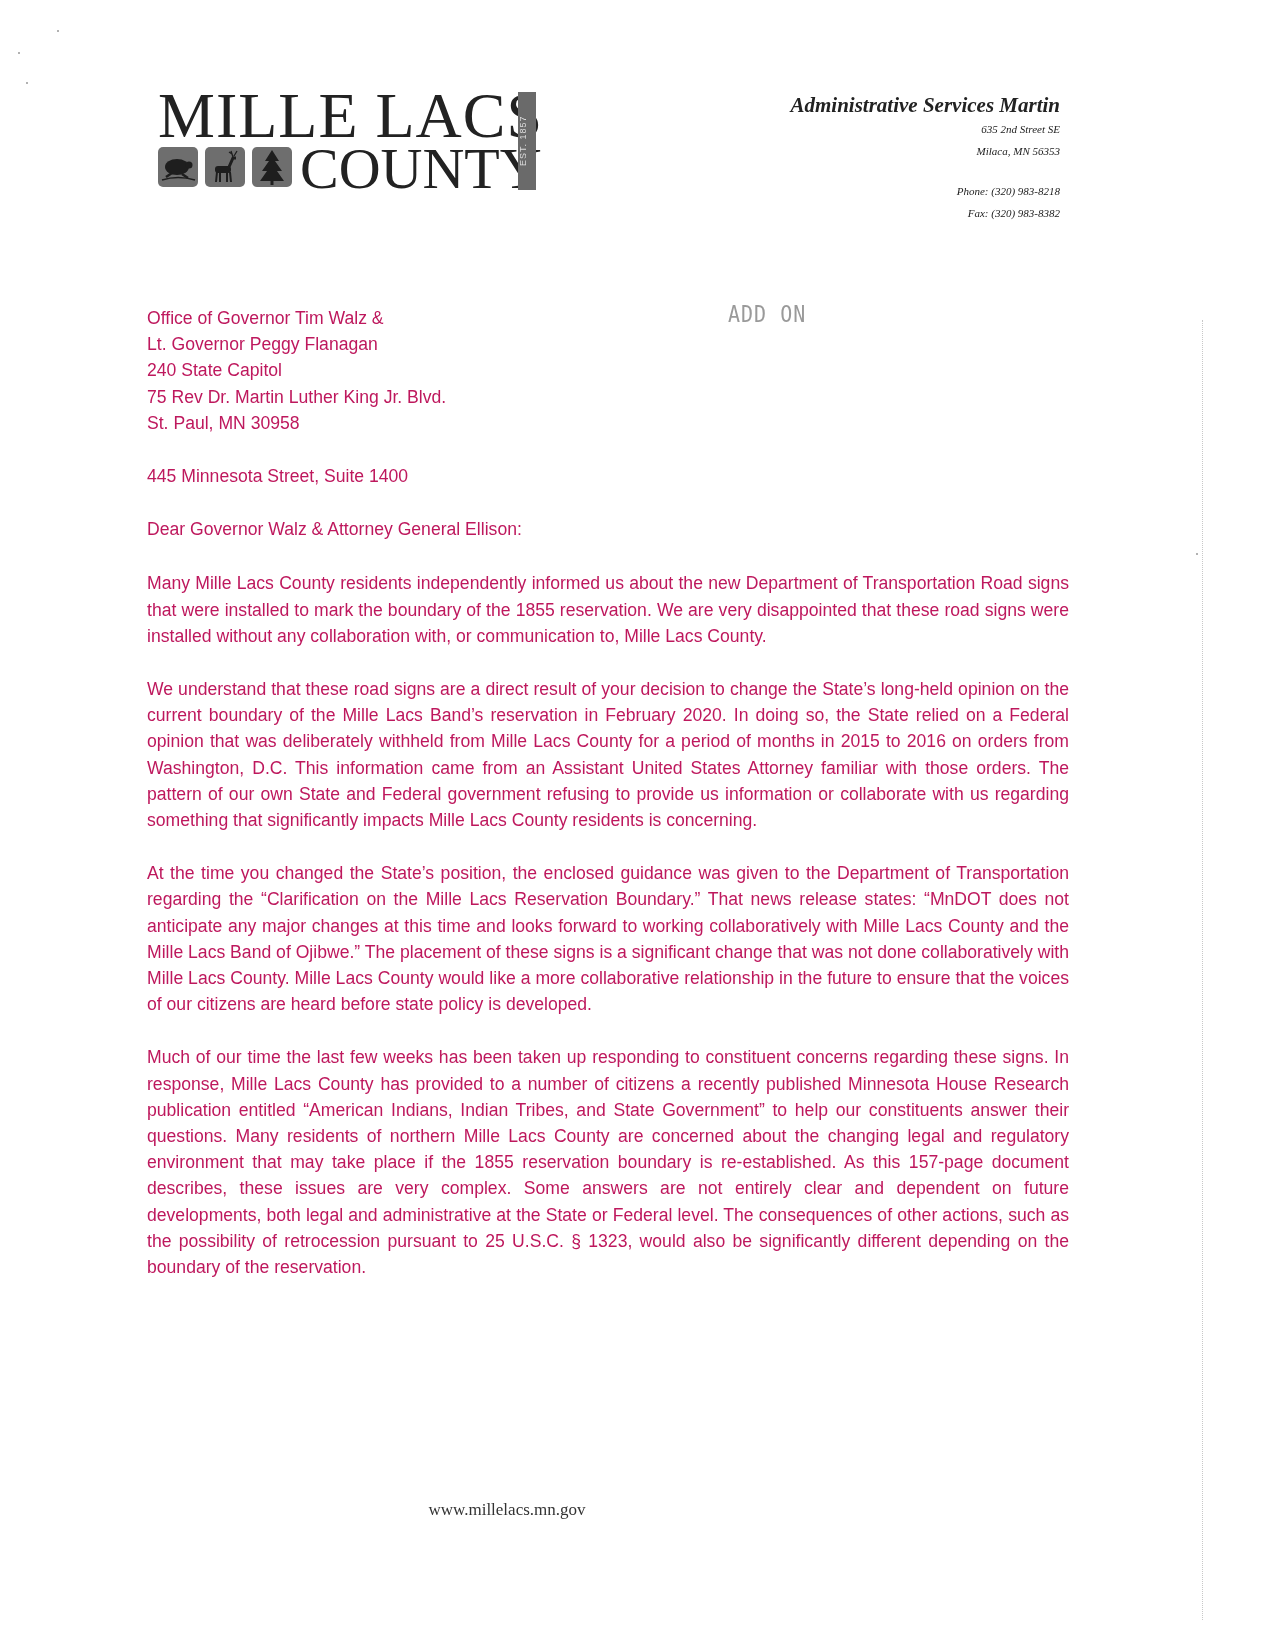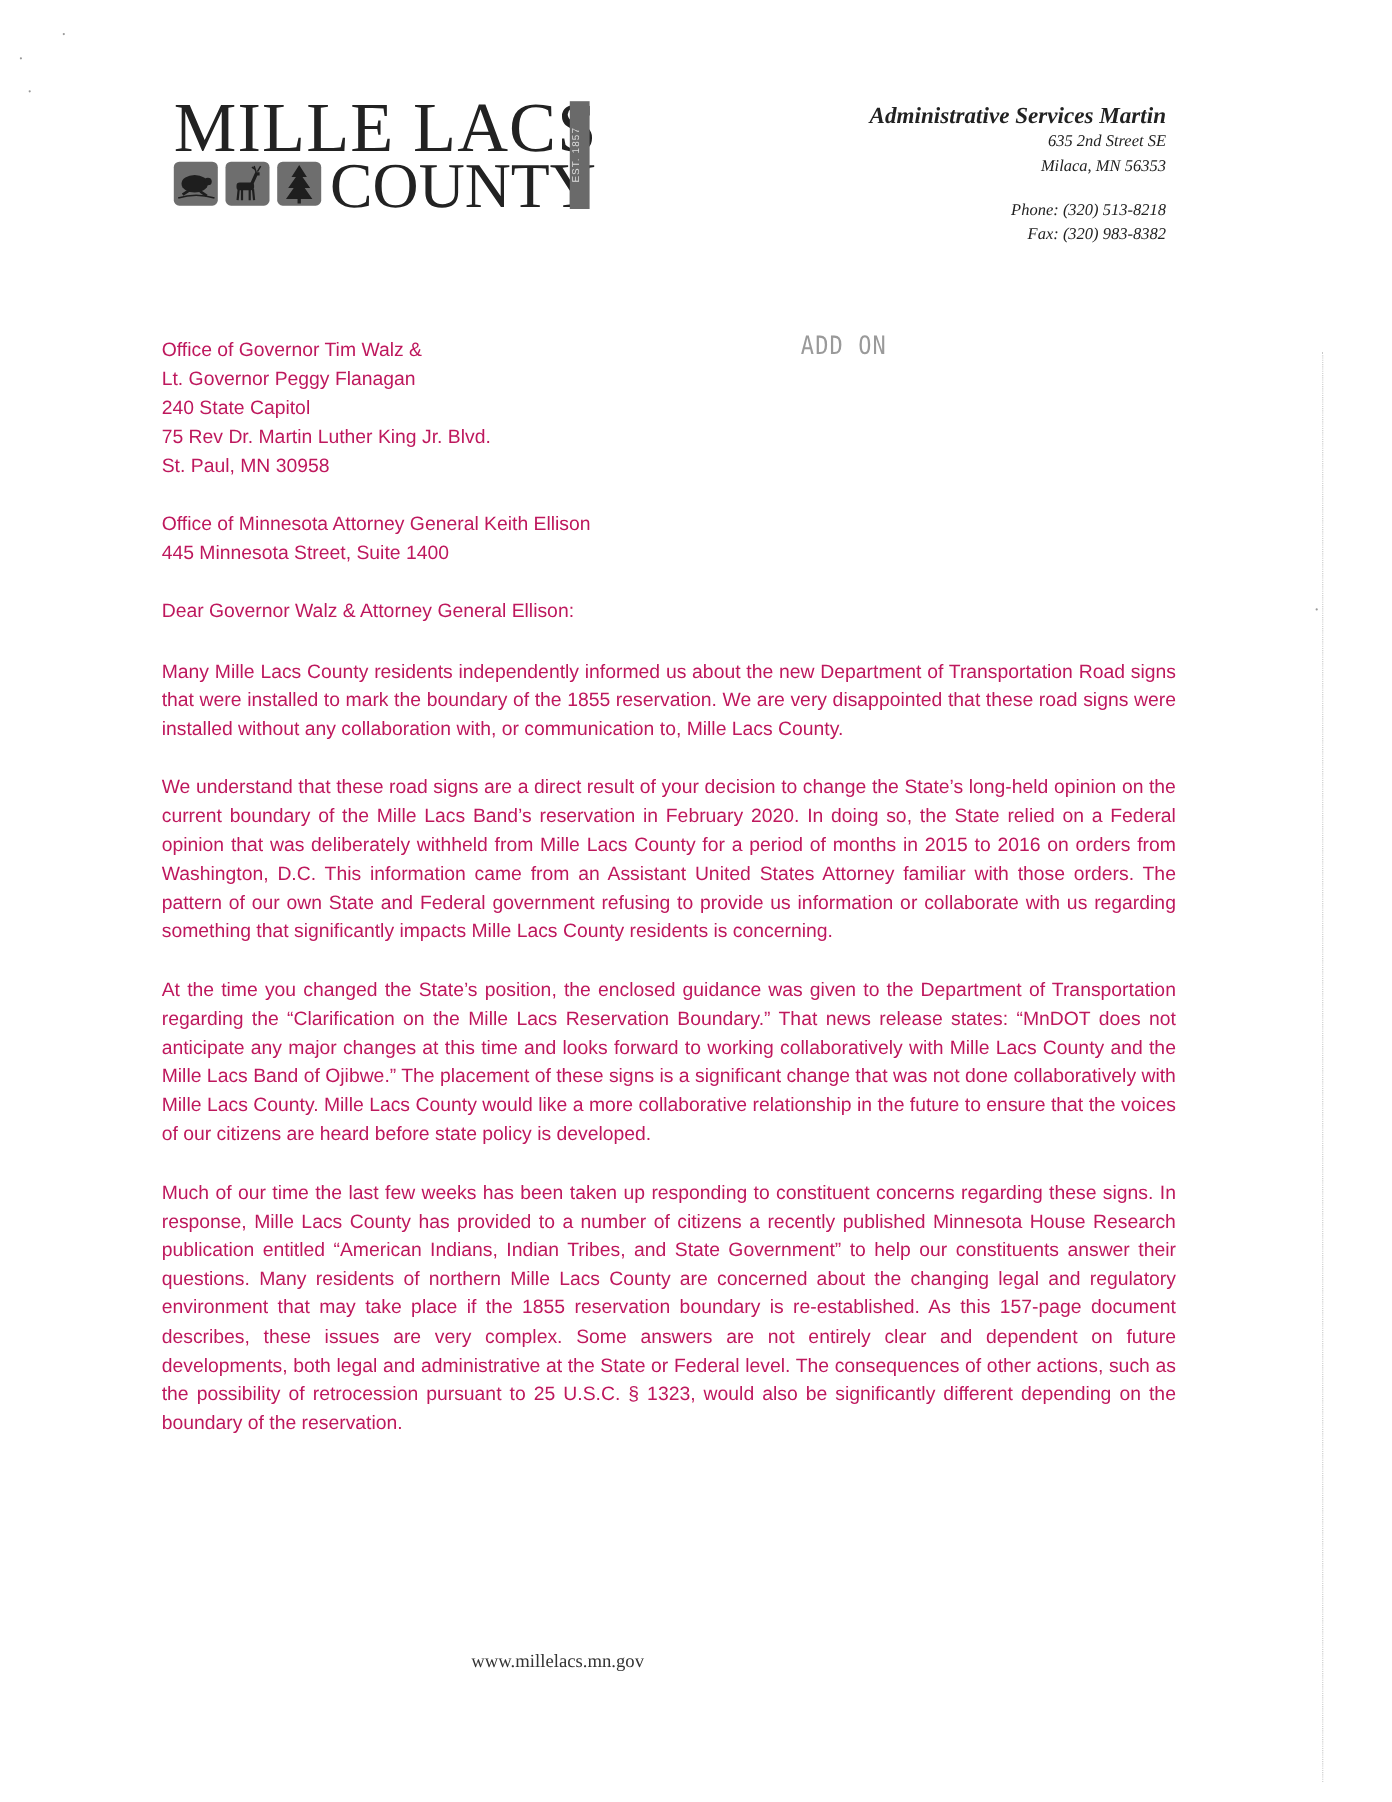--- a/index.html
+++ b/index.html
@@ -88,21 +88,21 @@
       font-family: "Liberation Serif", "DejaVu Serif", serif;
       font-style: italic;
       color: #222;
     }
     .office-title {
       font-weight: bold;
       font-size: 21px;
       line-height: 26px;
     }
     .office-line {
-      font-size: 15px;
+      font-size: 11px;
       line-height: 22px;
     }
     .office-gap { height: 18px; }
     
     .stamp {
       position: absolute;
       left: 728px;
       top: 302px;
       font-family: "DejaVu Sans Mono", monospace;
       font-size: 20px;
@@ -187,36 +187,35 @@
     </div>
     <div class="logo-line2">COUNTY</div>
     <div class="logo-band">EST. 1857</div>
   </div>
 
   <div class="office">
     <div class="office-title">Administrative Services Martin</div>
     <div class="office-line">635 2nd Street SE</div>
     <div class="office-line">Milaca, MN 56353</div>
     <div class="office-gap"></div>
-    <div class="office-line">Phone:  (320) 513-8218</div>
+    <div class="office-line">Phone:  (320) 983-8218</div>
     <div class="office-line">Fax: (320) 983-8382</div>
   </div>
 
   <div class="stamp">ADD ON</div>
 
   <div class="letter">
     <div class="addr-block">
       <span class="addr-line">Office of Governor Tim Walz &amp;</span>
       <span class="addr-line">Lt. Governor Peggy Flanagan</span>
       <span class="addr-line">240 State Capitol</span>
       <span class="addr-line">75 Rev Dr. Martin Luther King Jr. Blvd.</span>
       <span class="addr-line">St. Paul, MN 30958</span>
     </div>
     <div class="addr-block">
-      <span class="addr-line">Office of Minnesota Attorney General Keith Ellison</span>
       <span class="addr-line">445 Minnesota Street, Suite 1400</span>
     </div>
     <div class="salutation">Dear Governor Walz &amp; Attorney General Ellison:</div>
     <p class="para">Many Mille Lacs County residents independently informed us about the new Department of Transportation Road signs that were installed to mark the boundary of the 1855 reservation.  We are very disappointed that these road signs were installed without any collaboration with, or communication to, Mille Lacs County.</p>
     <p class="para">We understand that these road signs are a direct result of your decision to change the State’s long-held opinion on the current boundary of the Mille Lacs Band’s reservation in February 2020.  In doing so, the State relied on a Federal opinion that was deliberately withheld from Mille Lacs County for a period of months in 2015 to 2016 on orders from Washington, D.C.  This information came from an Assistant United States Attorney familiar with those orders.  The pattern of our own State and Federal government refusing to provide us information or collaborate with us regarding something that significantly impacts Mille Lacs County residents is concerning.</p>
     <p class="para">At the time you changed the State’s position, the enclosed guidance was given to the Department of Transportation regarding the “Clarification on the Mille Lacs Reservation Boundary.”  That news release states: “MnDOT does not anticipate any major changes at this time and looks forward to working collaboratively with Mille Lacs County and the Mille Lacs Band of Ojibwe.”  The placement of these signs is a significant change that was not done collaboratively with Mille Lacs County.  Mille Lacs County would like a more collaborative relationship in the future to ensure that the voices of our citizens are heard before state policy is developed.</p>
     <p class="para">Much of our time the last few weeks has been taken up responding to constituent concerns regarding these signs.  In response, Mille Lacs County has provided to a number of citizens a recently published Minnesota House Research publication entitled “American Indians, Indian Tribes, and State Government” to help our constituents answer their questions.  Many residents of northern Mille Lacs County are concerned about the changing legal and regulatory environment that may take place if the 1855 reservation boundary is re-established.  As this 157-page document describes, these issues are very complex.  Some answers are not entirely clear and dependent on future developments, both legal and administrative at the State or Federal level.  The consequences of other actions, such as the possibility of retrocession pursuant to 25 U.S.C. § 1323, would also be significantly different depending on the boundary of the reservation.</p>
   </div>
 
   <div class="footer">www.millelacs.mn.gov</div>

